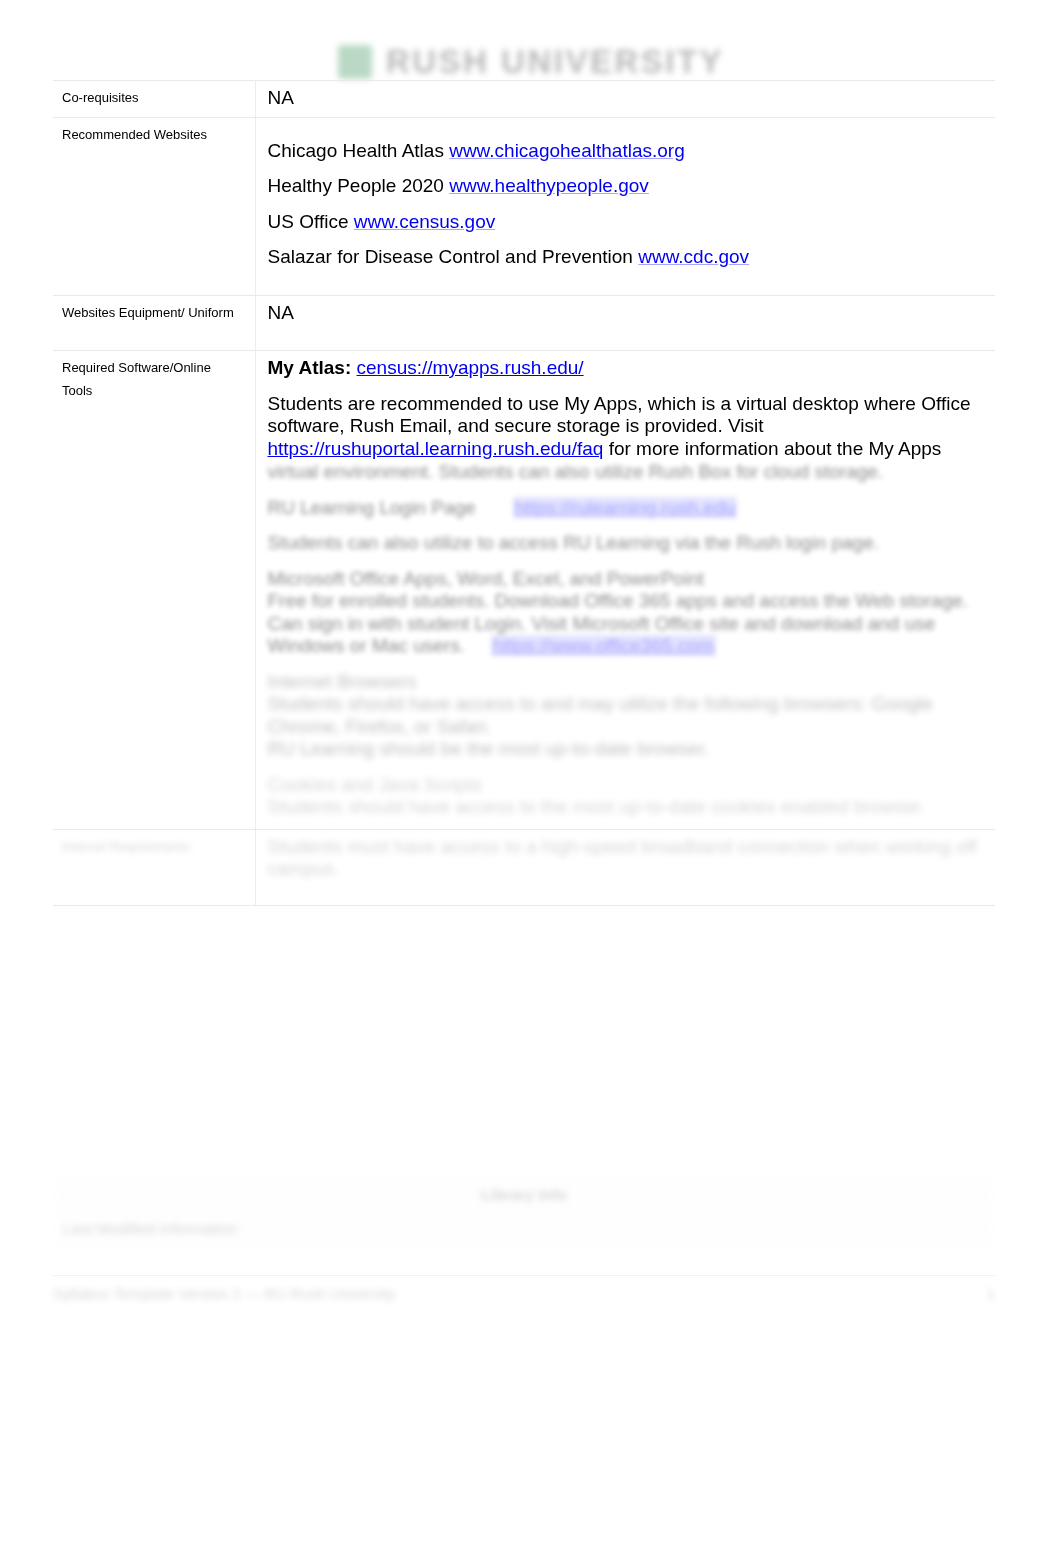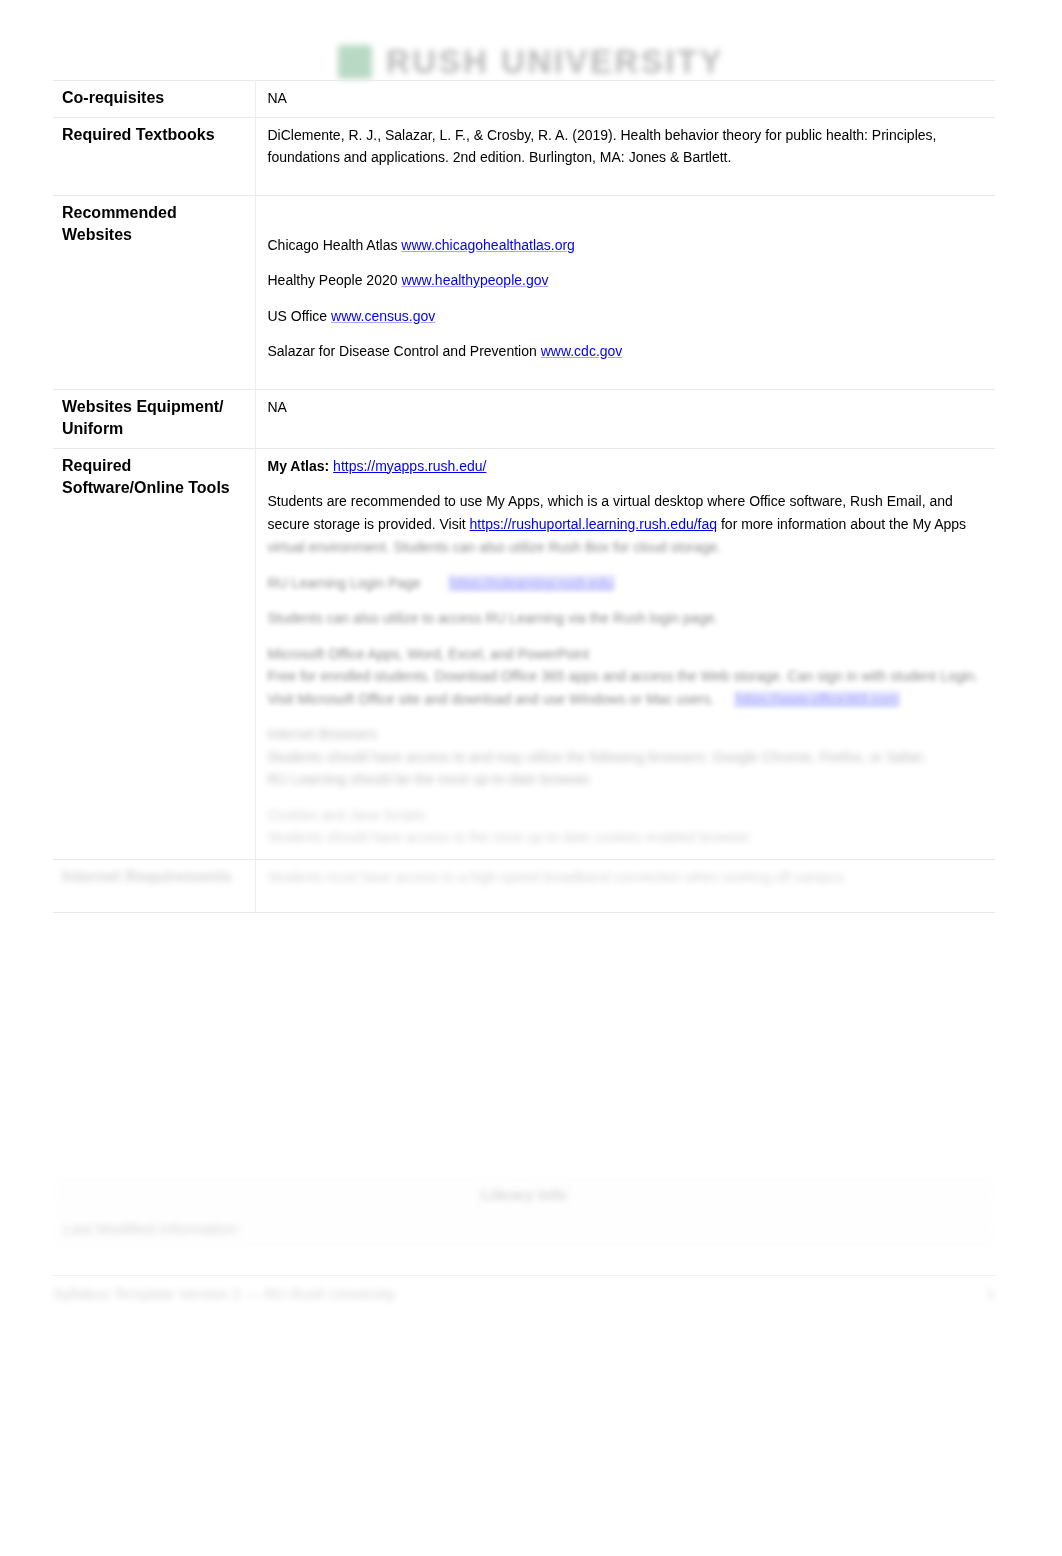--- a/index.html
+++ b/index.html
@@ -64,26 +64,26 @@
   }
   #syllabus-table col.c-label { width: 202px; }
   #syllabus-table col.c-value { width: 740px; }
 
   #syllabus-table td {
     vertical-align: top;
     padding: 6px 10px 7px 10px;
     border: 1px solid #e9e9e9;
     border-left: none;
     border-right: none;
-    font-size: 14px;
+    font-size: 19px;
     line-height: 22.5px;
   }
   #syllabus-table td.label {
-    font-weight: 700;
-    font-size: 16px;
+    font-weight: 400;
+    font-size: 13px;
     line-height: 22.5px;
     padding-left: 9px;
     border-right: 1px solid #ededed;
   }
   #syllabus-table td.value { padding-left: 12px; }
 
   .lnk { color: #0000f0; }
   .lnk.u { text-decoration: underline; text-decoration-color: rgba(0,0,240,.35); }
   .hl { background: #ffff4d; padding: 0 2px; }
   .sp { height: 13px; }
@@ -163,29 +163,25 @@
         <col class="c-label">
         <col class="c-value">
       </colgroup>
     <tbody>
 
       <tr>
         <td class="label">Co-requisites</td>
         <td class="value">NA</td>
       </tr>
 
-      <tr>
-        <td class="label">Required Textbooks</td>
-        <td class="value" style="padding-bottom:26px;">DiClemente, R. J., Salazar, L. F., &amp; Crosby, R. A. (2019). Health behavior theory for public health: Principles, foundations and applications. 2nd edition. Burlington, MA: Jones &amp; Bartlett.</td>
-      </tr>
 
 
       <tr>
         <td class="label">Recommended Websites</td>
-        <td class="value" style="padding-top:38px;padding-bottom:26px;">
+        <td class="value" style="padding-top:22px;padding-bottom:26px;">
 
           <div>
             <span>Chicago Health Atlas</span>
             <a class="lnk u" href="#">www.chicagohealthatlas.org</a>
           </div>
           <div class="sp"></div>
 
           <div>
             <span>Healthy People 2020</span>
             <a class="lnk u" href="#">www.healthypeople.gov</a>
@@ -210,21 +206,21 @@
         <td class="label">Websites Equipment/ Uniform</td>
         <td class="value" style="padding-bottom:26px;">NA</td>
       </tr>
 
       <tr>
         <td class="label">Required Software/Online Tools</td>
         <td class="value" style="padding-bottom:10px;">
 
           <div>
             <span class="b">My Atlas:</span>
-            <a class="lnk" href="#">https://myapps.rush.edu/</a>
+            <a class="lnk" href="#">census://myapps.rush.edu/</a>
           </div>
           <div class="sp"></div>
 
           <div>
             <span>Students are recommended to use My Apps, which is a virtual desktop where Office software, Rush Email, and secure storage is provided.  Visit</span>
             <a class="lnk" href="#">https://rushuportal.learning.rush.edu/faq</a>
             <span>for more information about the My Apps</span>
           </div>
 
           <div class="blurred" style="margin-top:1px;">virtual environment. Students can also utilize Rush Box for cloud storage.</div>

